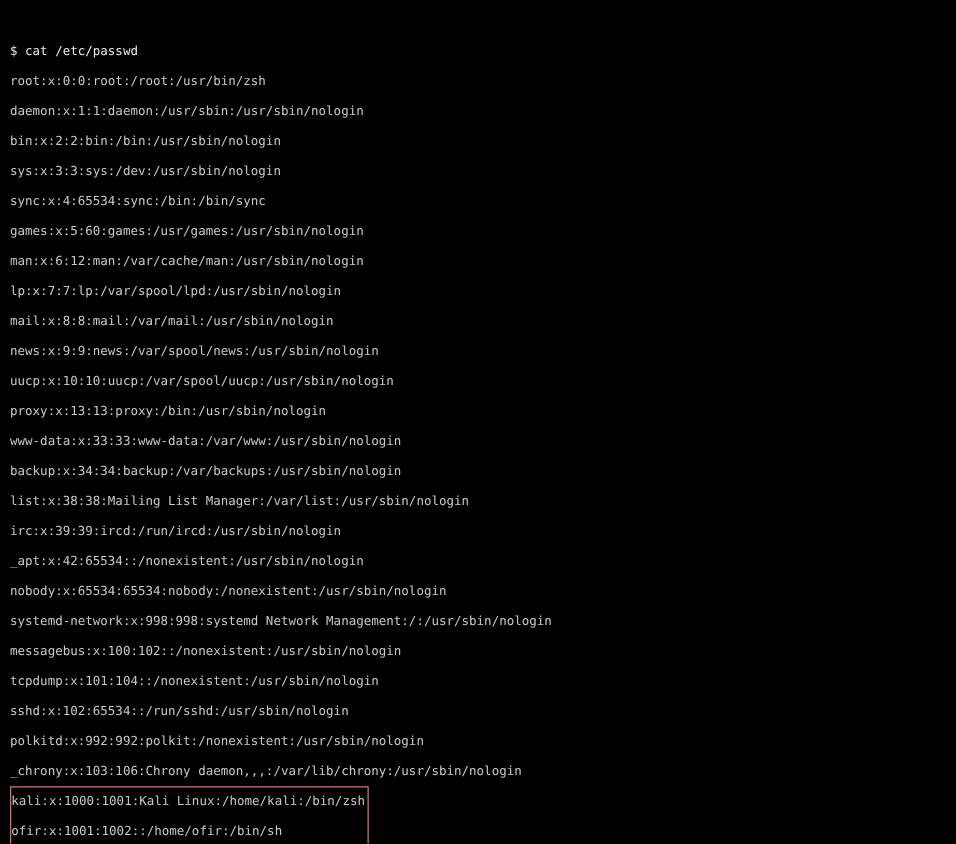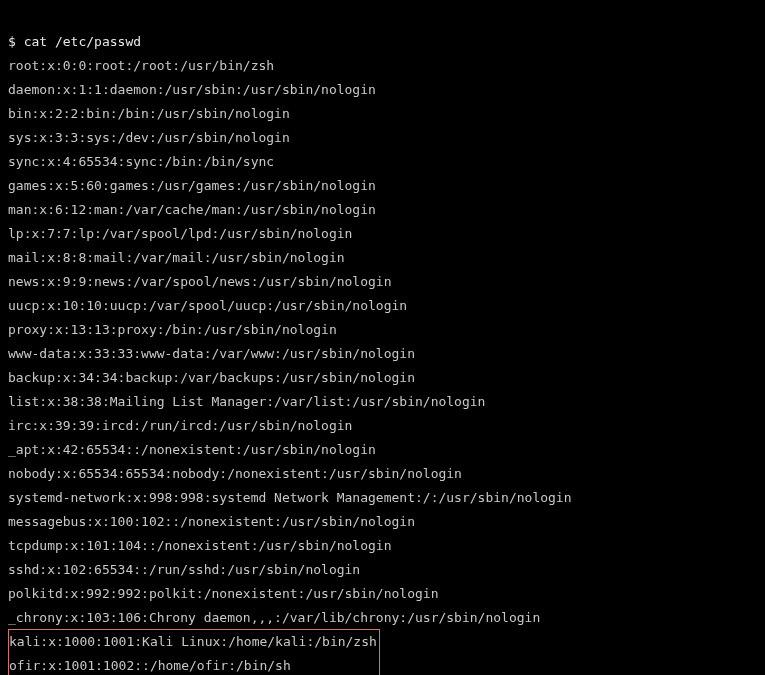--- a/index.html
+++ b/index.html
@@ -7,21 +7,21 @@
     padding: 0;
     background: #000;
   }
   .terminal {
     box-sizing: border-box;
     width: 765px;
     height: 675px;
     background: #000;
     color: #c8c8c8;
     font-family: "Menlo", "Consolas", "DejaVu Sans Mono", "Courier New", monospace;
-    font-size: 13px;
+    font-size: 10px;
     line-height: 24px;
     padding: 6px 8px;
     white-space: pre;
     overflow: hidden;
   }
   .prompt-line {
     color: #e8e8e8;
   }
   .line {
     display: block;

